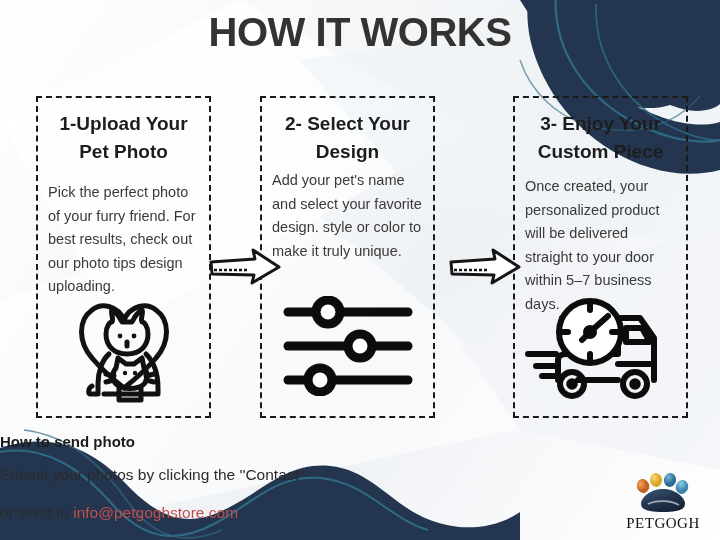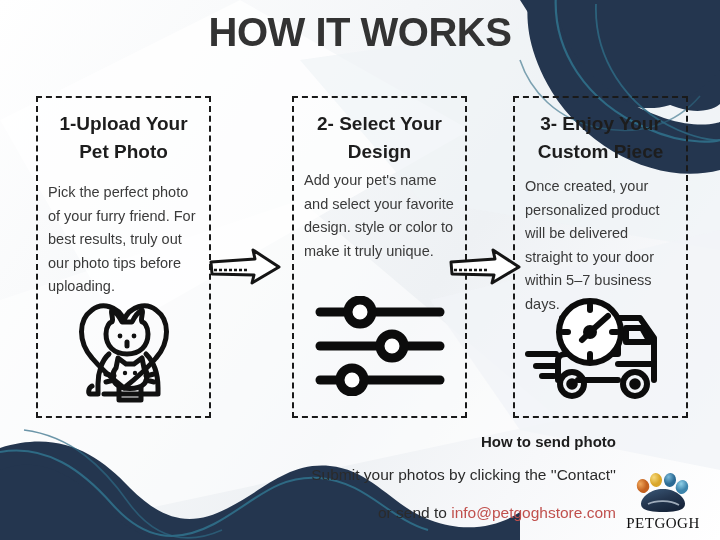--- a/index.html
+++ b/index.html
@@ -39,21 +39,21 @@
   .card {
     position:absolute;
     top:96px;
     width:175px;
     height:322px;
     border:2px dashed #1a1a1a;
     z-index:4;
     padding:12px 10px 0 10px;
   }
   #card-1 { left:36px; }
-  #card-2 { left:292px; }
+  #card-2 { left:260px; }
   #card-3 { left:513px; }
 
   .card-heading {
     text-align:center;
     font-size:19px;
     font-weight:bold;
     color:#1d1d1d;
     line-height:1.45;
     white-space:pre-line;
   }
@@ -86,21 +86,21 @@
     z-index:6;
   }
   #arrow-1 { left:208px; }
   #arrow-2 { left:448px; }
 
   
   #footer {
     position:absolute;
     left:0; width:616px;
     top:430px;
-    text-align:right;
+    text-align:left;
     z-index:5;
   }
   #footer-heading {
     font-size:15px;
     font-weight:bold;
     color:#1d1d1d;
     line-height:1.55;
   }
   #footer-line-1 {
     font-size:15.5px;
@@ -170,21 +170,21 @@
     <path d="M0,452 C46,444 82,470 112,504 C144,540 176,544 214,524
              C252,504 276,474 320,478 C366,482 388,518 428,530" fill="none" stroke="#2e6a84" stroke-width="2"></path>
     <path d="M24,430 C72,436 104,468 128,502 C154,538 186,546 222,530" fill="none" stroke="#2e6a84" stroke-width="1.6" opacity="0.7"></path>
   </svg>
 
   <div id="page-title">HOW IT WORKS</div>
 
   <div class="card" id="card-1">
     <div class="card-heading">1-Upload Your
 Pet Photo</div>
-    <div class="card-body">Pick the perfect photo of your furry friend. For best results, truly out our photo tips before uploading.</div>
+    <div class="card-body">Pick the perfect photo of your furry friend. For best results, check out our photo tips design uploading.</div>
     <div class="card-icon" id="icon-1">
       <svg width="120" height="112" viewBox="0 0 120 112" xmlns="http://www.w3.org/2000/svg" aria-hidden="true">
         <g fill="none" stroke="#111111" stroke-width="5" stroke-linecap="round" stroke-linejoin="round">
 
           <path d="M60,24 C54,10 38,6 28,14 C14,24 14,46 28,62 C38,74 50,84 60,92
                    C70,84 82,74 92,62 C106,46 106,24 92,14 C82,6 66,10 60,24 Z"></path>
 
           <path d="M42,38 C42,30 46,26 48,26 C50,22 46,16 48,14 C52,16 56,22 58,26
                    L68,26 C70,22 74,16 78,14 C80,16 76,22 78,26 C80,26 84,30 84,38
                    C84,50 76,58 63,58 C50,58 42,50 42,38 Z"></path>

